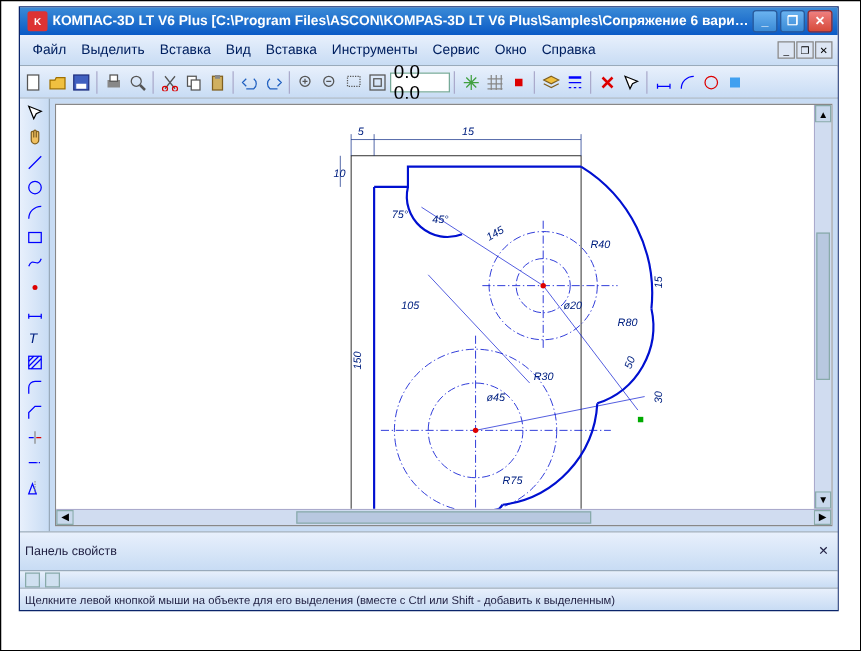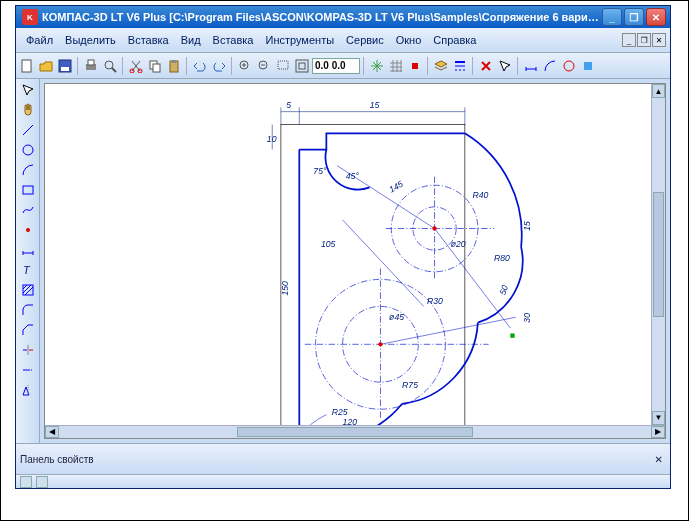--- a/index.html
+++ b/index.html
@@ -13,21 +13,21 @@
   .win-btn { width: 20px; height: 18px; border-radius: 3px; display: flex; align-items: center; justify-content: center; font-size: 10px; font-weight: bold; color: #fff; cursor: pointer; }
   .win-min, .win-max { background: linear-gradient(to bottom,#6bb3f0,#3a8ad6); border:1px solid #2a5a9a; }
   .win-close { background: linear-gradient(to bottom,#f08080,#d64a3a); border:1px solid #9a2a2a; }
   .menubar { background: linear-gradient(to bottom,#e8f0fc,#c8dcf4); height: 20px; display: flex; align-items: center; padding: 12px 4px; border-bottom: 1px solid #9ab; }
   .menubar .menu-item { padding: 2px 6px; color: #002060; font-size: 11px; cursor: pointer; }
   .menubar .mdi-btns { margin-left: auto; display:flex; gap:1px; }
   .menubar .mdi-btn { width:14px; height:14px; border:1px solid #888; background:#dde6f4; font-size:8px; display:flex;align-items:center;justify-content:center; cursor:pointer; }
   .toolbar { background: linear-gradient(to bottom,#e8f0fc,#c8dcf4); height: 26px; display: flex; align-items: center; padding: 0 2px; border-bottom: 1px solid #9ab; gap: 1px; }
   .tb-btn { width: 18px; height: 18px; display: flex; align-items: center; justify-content: center; cursor: pointer; border: 1px solid transparent; }
   .tb-sep { width: 2px; height: 18px; border-left: 1px solid #aac; margin: 0 2px; }
-  .tb-field { width: 48px; height: 16px; background: #fff; border: 1px solid #7a9; font-size: 10px; padding: 0 2px; display:flex;align-items:center;font-weight:bold; }
+  .tb-field { width: 48px; height: 16px; background: #fff; border: 1px solid #7a9; font-size: 15px; padding: 0 2px; display:flex;align-items:center; }
   .workarea { flex: 1; display: flex; background: #c8dcf4; min-height: 0; }
   .side-toolbar { width: 24px; background: linear-gradient(to right,#e8f0fc,#c8dcf4); display: flex; flex-direction: column; align-items: center; padding: 2px 0; gap: 2px; border-right:1px solid #9ab; }
   .side-btn { width: 18px; height: 18px; display: flex; align-items: center; justify-content: center; cursor: pointer; border:1px solid transparent;}
   .canvas-wrap { flex: 1; display: flex; flex-direction: column; background: #fff; margin: 4px; border: 1px solid #888; min-height: 0; }
   .canvas-scroll { flex: 1; overflow: hidden; position: relative; background: #fff; }
   .drawing { position: absolute; top: 6px; bottom: 6px; left: 0; right: 0; }
   .hscroll { height: 14px; background: #e0e8f4; border-top:1px solid #aac; display:flex; }
   .hscroll .track { flex:1; background:#d0dcf0; position:relative; }
   .hscroll .thumb { position:absolute; left:30%; width:40%; top:1px; bottom:1px; background:#b8c8e0; border:1px solid #8aa; }
   .hscroll .arrow { width:14px; background:#c8d8ec; border:1px solid #8aa; display:flex;align-items:center;justify-content:center;font-size:8px;cursor:pointer; }
@@ -433,15 +433,18 @@
     <div class="panel">
       <span>Панель свойств</span>
       <span class="close-x">✕</span>
     </div>
 
     <div class="thin-bar">
       <div class="thin-btn"></div>
       <div class="thin-btn"></div>
     </div>
 
+    <div class="status">
+      <span>Щелкните левой кнопкой мыши на объекте для его выделения (вместе с Ctrl или Shift - добавить к выделенным)</span>
+    </div>
   </div>
 
 </div>
 
 </body></html>

